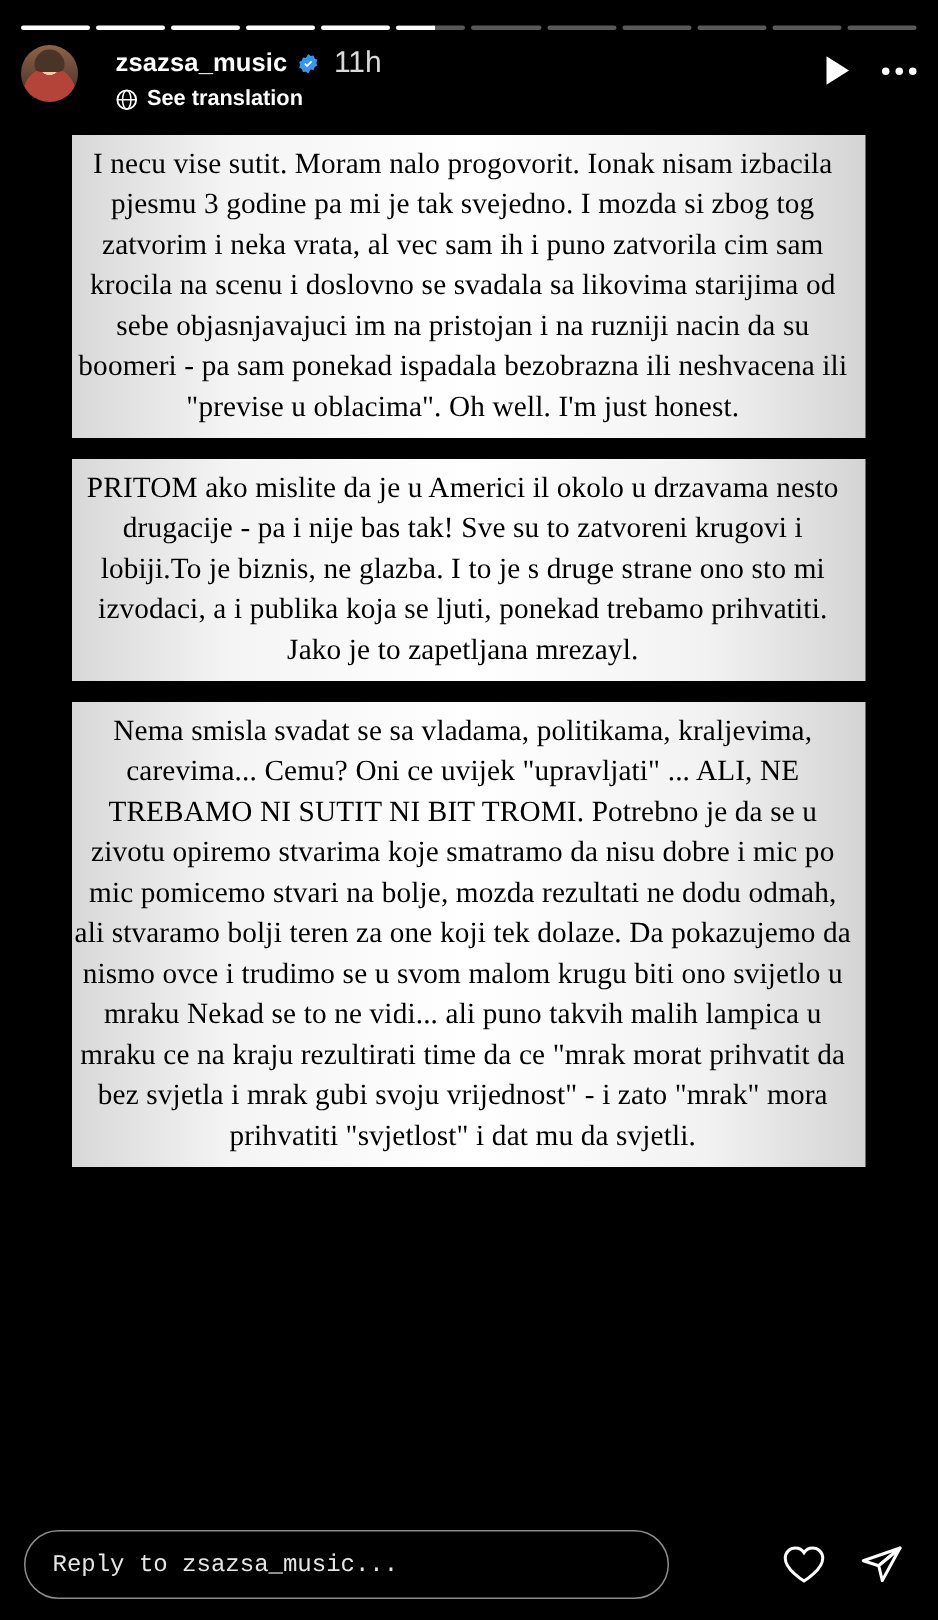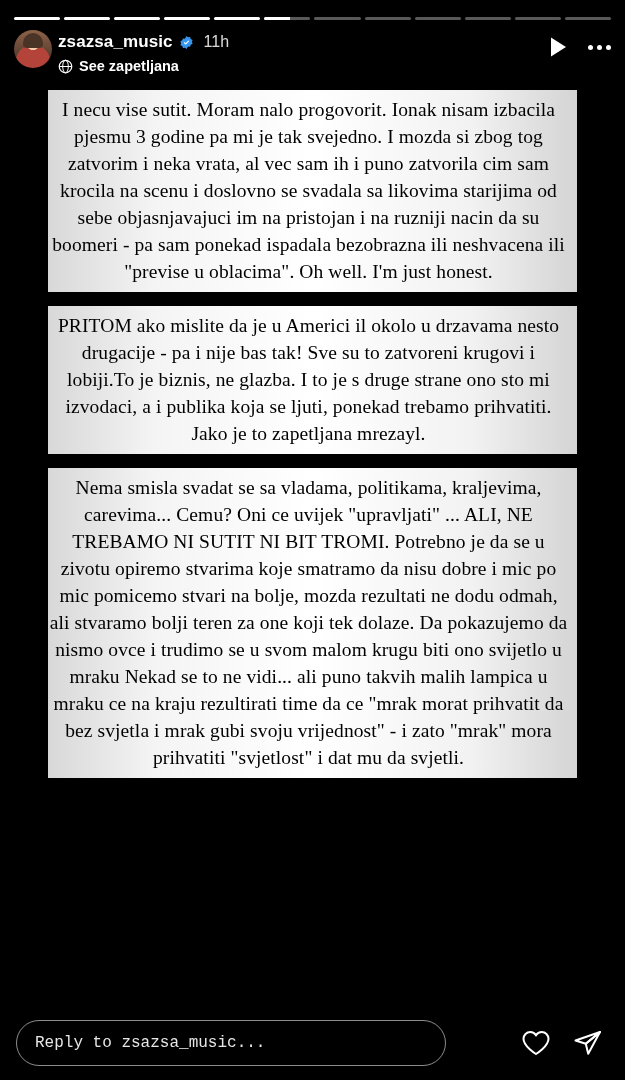--- a/index.html
+++ b/index.html
@@ -62,21 +62,21 @@
   }
   .avatar::after {
     content: "";
     position: absolute;
     left: 9px; top: 3px;
     width: 20px; height: 15px;
     border-radius: 10px 10px 4px 4px;
     background: #4a3426;
   }
   .head-text {
-    margin-left: 6px;
+    margin-left: 25px;
     flex: 1 1 auto;
     min-width: 0;
     padding-top: 1px;
   }
   .name-row {
     display: flex;
     align-items: center;
     gap: 6px;
     height: 22px;
   }
@@ -87,21 +87,21 @@
     letter-spacing: .1px;
     white-space: nowrap;
   }
   .verified {
     width: 15px; height: 15px;
     flex: 0 0 15px;
     display: block;
   }
   .timestamp {
     color: rgba(255,255,255,0.85);
-    font-size: 16px;
+    font-size: 20px;
     margin-left: 4px;
     white-space: nowrap;
   }
   .translate-row {
     display: flex;
     align-items: center;
     gap: 6px;
     margin-top: 5px;
   }
   .translate-icon {
@@ -224,21 +224,21 @@
           <path fill="#fff" d="M10.7 15.6l-3-3 1.3-1.3 1.7 1.7 4.2-4.3 1.3 1.3z"></path>
         </svg>
         <span class="timestamp">11h</span>
       </div>
       <div class="translate-row">
         <svg class="translate-icon" viewBox="0 0 24 24">
           <circle cx="12" cy="12" r="10" fill="none" stroke="#fff" stroke-width="2"></circle>
           <ellipse cx="12" cy="12" rx="4.5" ry="10" fill="none" stroke="#fff" stroke-width="1.6"></ellipse>
           <line x1="2" y1="12" x2="22" y2="12" stroke="#fff" stroke-width="1.6"></line>
         </svg>
-        <span class="translate-text">See zapetljana</span>
+        <span class="translate-text">See translation</span>
       </div>
     </div>
     <div class="head-actions">
       <svg class="play-btn" viewBox="0 0 20 22">
         <path fill="#fff" d="M3 1.5l15 9.5-15 9.5z"></path>
       </svg>
       <div class="more-btn">
         <span></span>
           <span></span>
           <span></span>

